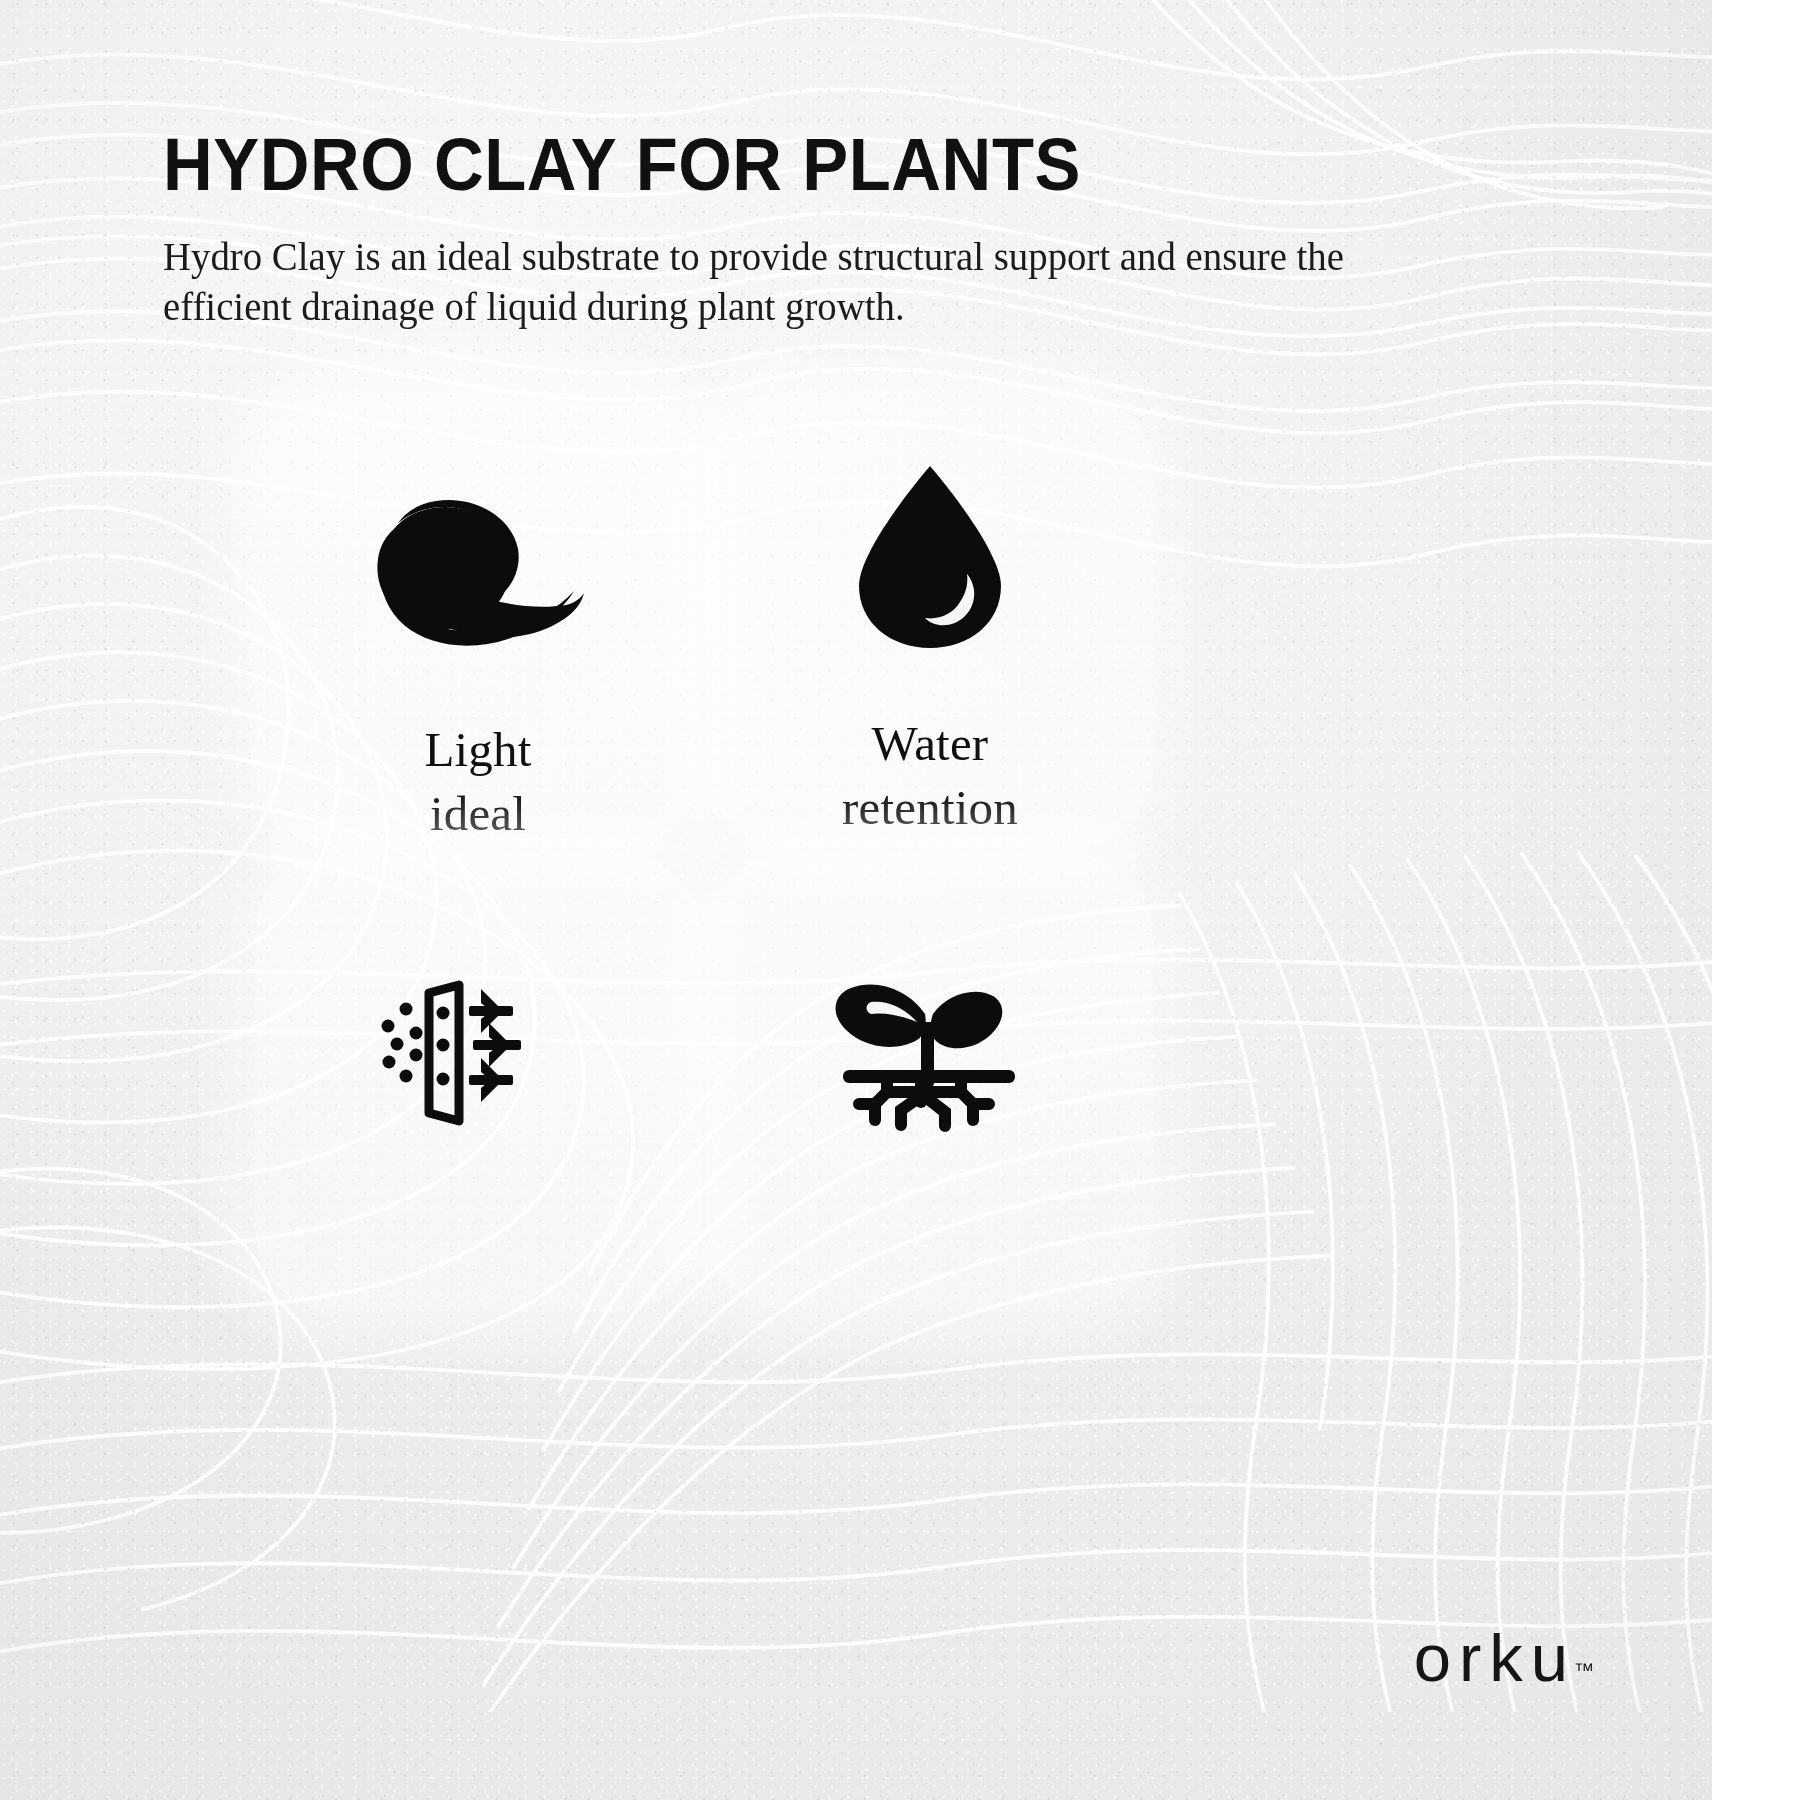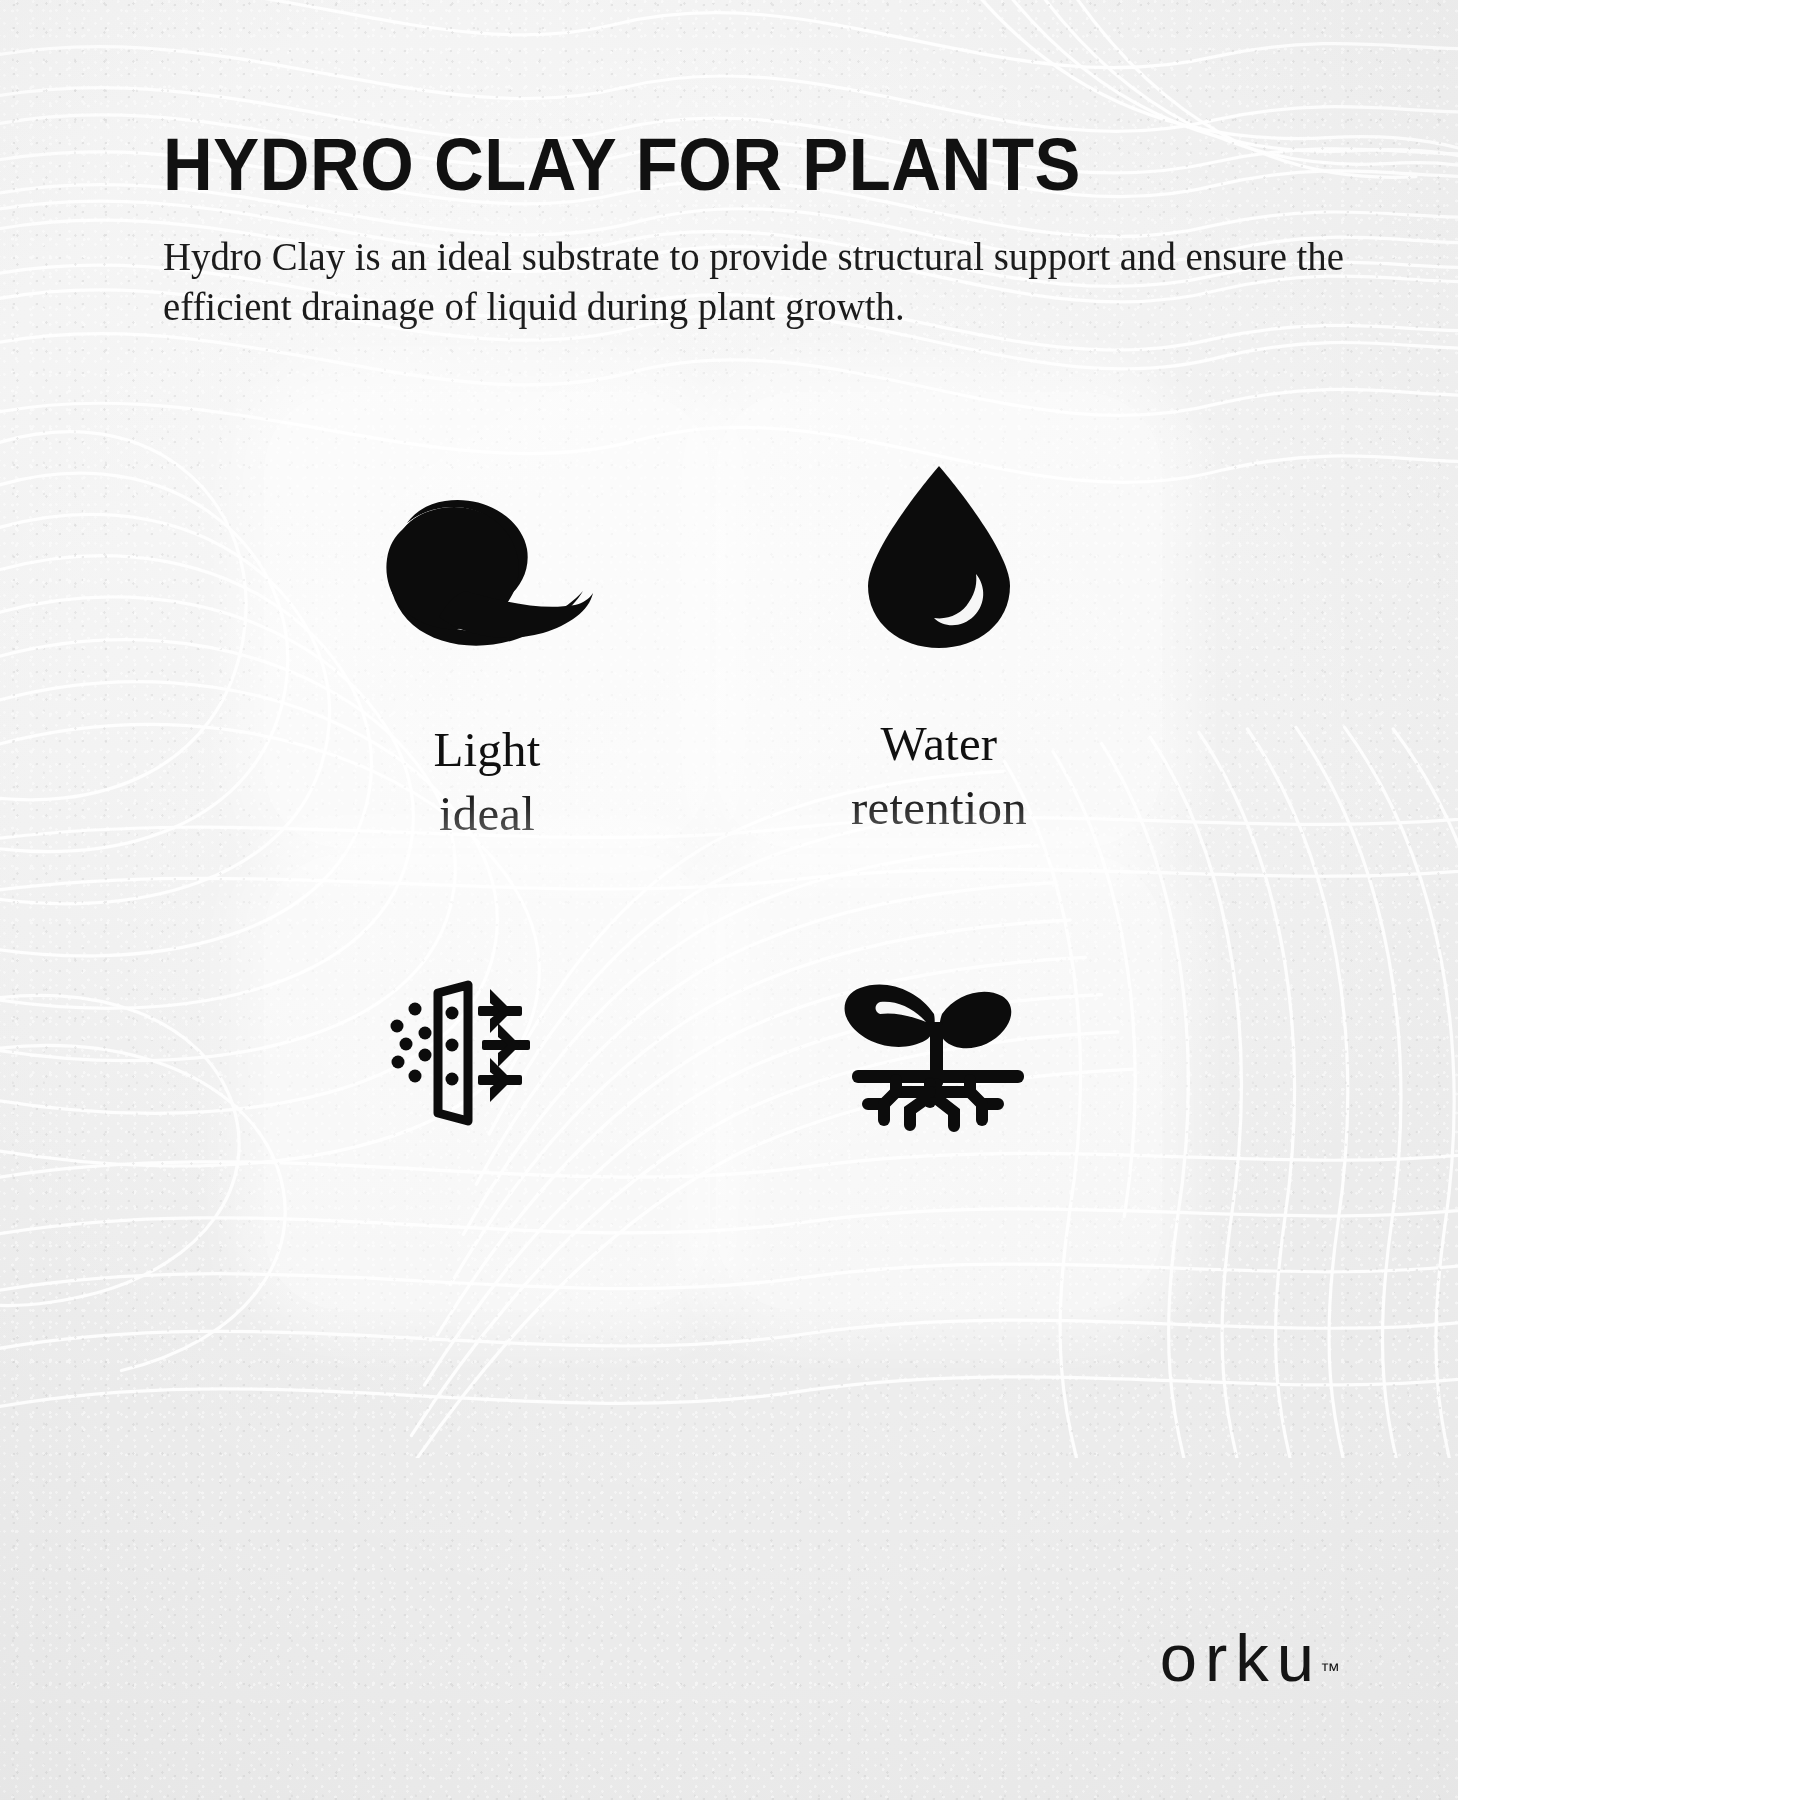--- a/index.html
+++ b/index.html
@@ -6,21 +6,21 @@
     margin: 0;
     padding: 0;
     background: #ffffff;
   }
   body {
     font-family: "Liberation Sans", sans-serif;
   }
 
   #poster {
     position: relative;
-    width: 1458px;
+    width: 1712px;
     height: 1800px;
     overflow: hidden;
     background: #efefef;
   }
 
   
   .bg-base {
     position: absolute;
     inset: 0;
     background:
@@ -78,21 +78,21 @@
     color: #1b1b1b;
     margin: 30px 0 0 0;
     max-width: 1290px;
     transform: scaleX(.97);
     transform-origin: left top;
   }
 
   
   .grid {
     position: absolute;
-    left: 264px;
+    left: 255px;
     top: 392px;
     width: 1300px;
     display: grid;
     grid-template-columns: 446px 446px;
     grid-template-rows: 456px 456px;
     column-gap: 160px;
     row-gap: 60px;
     gap: 6px;
   }
   .card {

